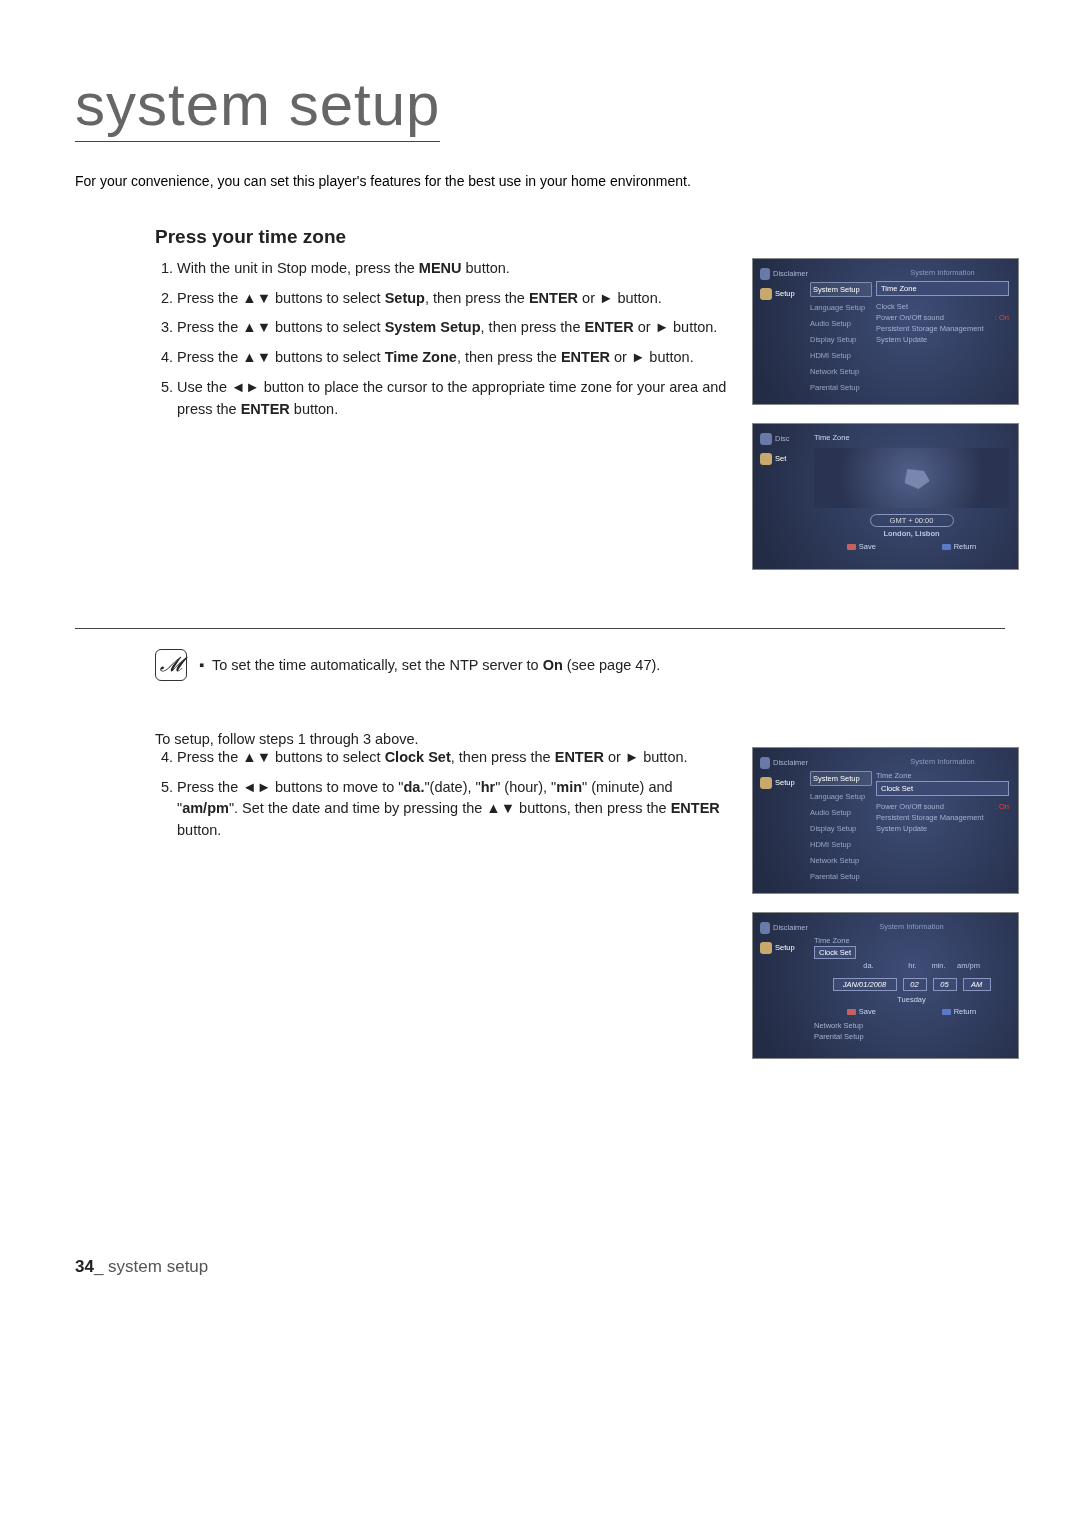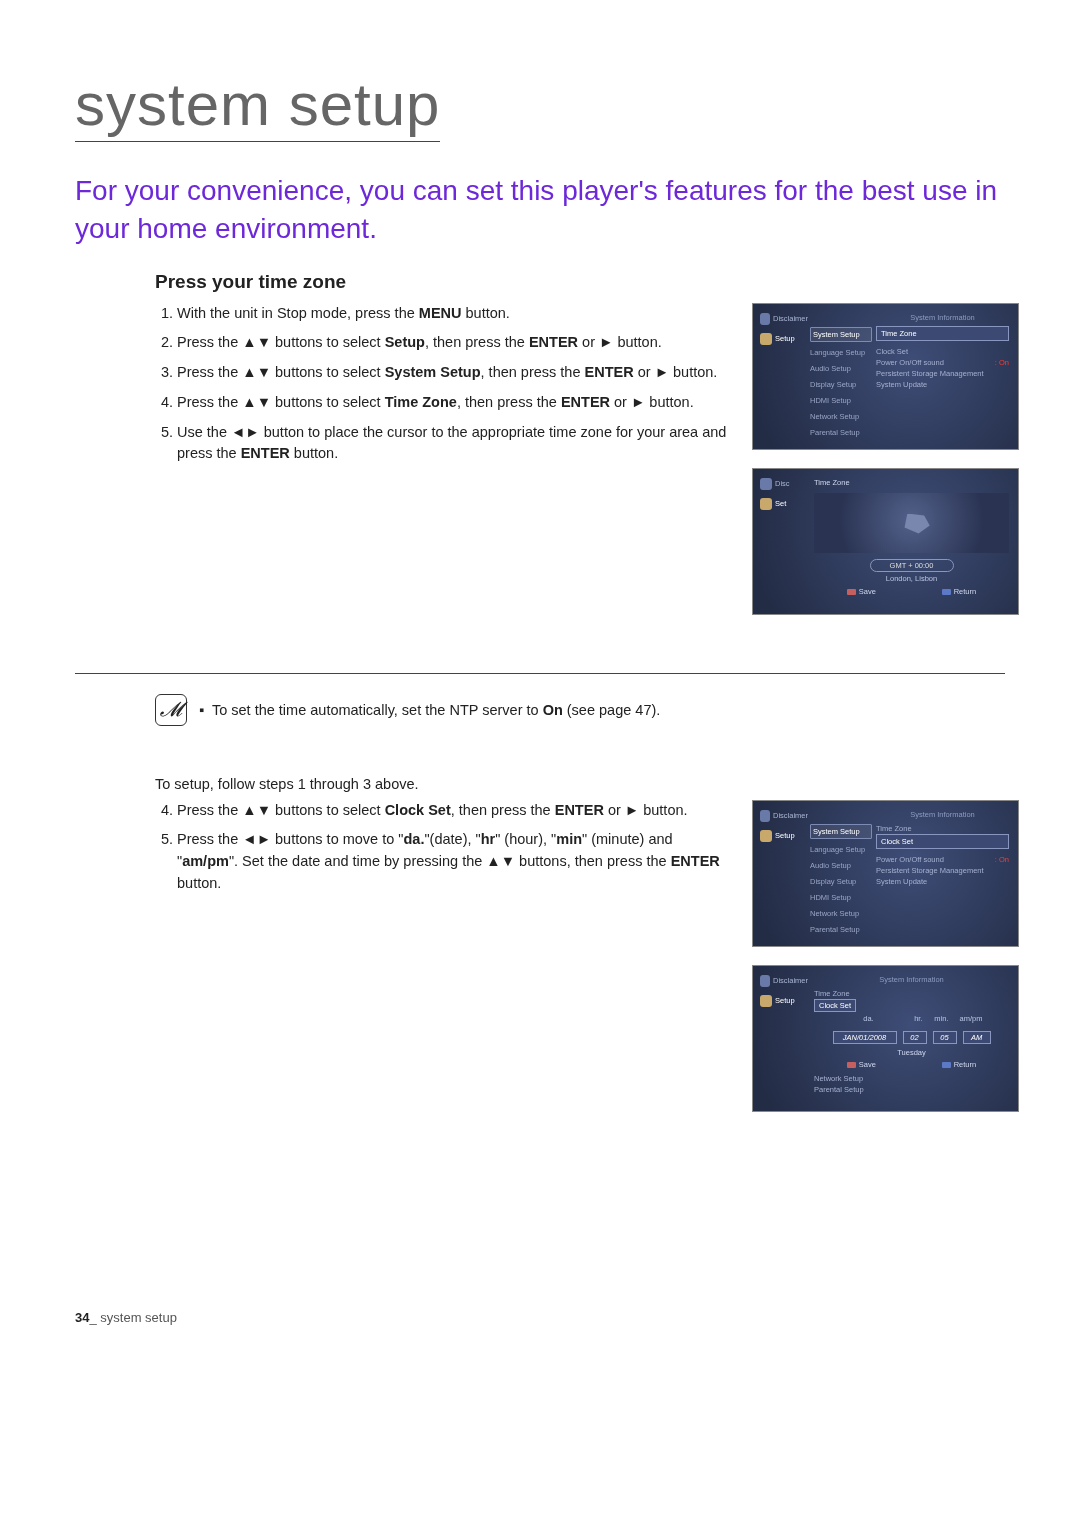--- a/index.html
+++ b/index.html
@@ -17,24 +17,24 @@
     font-size: 60px;
     font-weight: 300;
     letter-spacing: 1px;
     color: #666;
     border-bottom: 1.5px solid #444;
     padding-bottom: 2px;
     display: inline-block;
     margin-bottom: 30px;
   }
   .intro {
-    font-size: 28px;
+    font-size: 14px;
     font-weight: 300;
-    color: #6d28d9;
-    margin-bottom: 23px;
+    color: #000000;
+    margin-bottom: 35px;
     line-height: 1.35;
   }
   .section-heading {
     font-size: 22px;
     font-weight: bold;
     letter-spacing: 0.5px;
     border-bottom: 1.5px solid #444;
     padding-bottom: 4px;
     margin-bottom: 25px;
   }
@@ -79,21 +79,21 @@
     border: 1.5px solid #333;
     border-radius: 6px;
     display: flex; align-items: center; justify-content: center;
     font-style: italic;
     font-family: Georgia, serif;
     font-size: 20px;
   }
   .para {
     font-size: 14.5px;
     margin-left: 80px;
-    margin-bottom: 8px;
+    margin-bottom: 0;
   }
   
   .screenshot {
     width: 255px;
     background: #2e3a5a;
     background: radial-gradient(circle at 60% 40%, #3e4d77 0%, #232c45 90%);
     border: 1px solid #888;
     padding: 5px;
     color: #ddd;
     font-size: 7.5px;
@@ -161,46 +161,46 @@
     margin: 6px 0;
   }
   .ss-tz .map::after{
     content:"";position:absolute;left:45%;top:35%;width:28px;height:20px;
     background:#7986ad;clip-path:polygon(20% 0,80% 10%,100% 60%,60% 100%,10% 70%);
   }
   .ss-tz .gmt {
     border: 1px solid #8996bf; border-radius: 9px;
     text-align: center; width: 80px; margin: 0 auto; padding: 1px;
   }
-  .ss-tz .city { text-align: center; color: #b9c4e3; margin: 2px 0 4px; }
+  .ss-tz .city { text-align: center; color: #b9c4e3; margin: 2px 0 4px; font-weight: bold; }
   .ss-bottom { display:flex; justify-content:space-around; margin-top:3px; color:#cfd7ef;}
   .ss-bottom span::before{
     content:""; display:inline-block; width:9px; height:6px;
     background:#c65f5f; margin-right:3px; vertical-align:middle; border-radius:1px;
   }
   .ss-bottom span.ret::before{ background:#5b79c6; }
   .clockset .fields { display:flex; gap:6px; justify-content:center; margin:8px 0 4px;}
   .clockset .lbls { display:flex; gap:6px; justify-content:center; color:#b9c4e3;}
   .clockset .lbls span:first-child{width:56px;text-align:center;}
-  .clockset .lbls span{width:20px;text-align:right;}
+  .clockset .lbls span{width:20px;text-align:center;}
   .clockset .fld {
     border: 1px solid #8996bf; background:#3c4a73; color:#fff;
     padding: 1px 3px; text-align:center;font-style:italic;
   }
   .clockset .fld.da{width:56px;}
   .clockset .fld.sm{width:16px;}
   .clockset .fld.ap{width:20px;}
   .clockset .day{ text-align:center; color:#cfd7ef; margin-top:3px;}
   .clockset .popup-label{
     border:1px solid #8996bf; background:#3c4a73; color:#fff;
     padding:1px 4px; display:inline-block; margin-bottom:2px;
   }
   .footer {
     margin-top: 180px;
-    font-size: 13px;
+    font-size: 17px;
     color: #555;
   }
   .footer .pg { font-weight: bold; color: #222; }
 </style>
 </head>
 <body>
 
 <div class="page">
   <div class="title">system setup</div>
 

